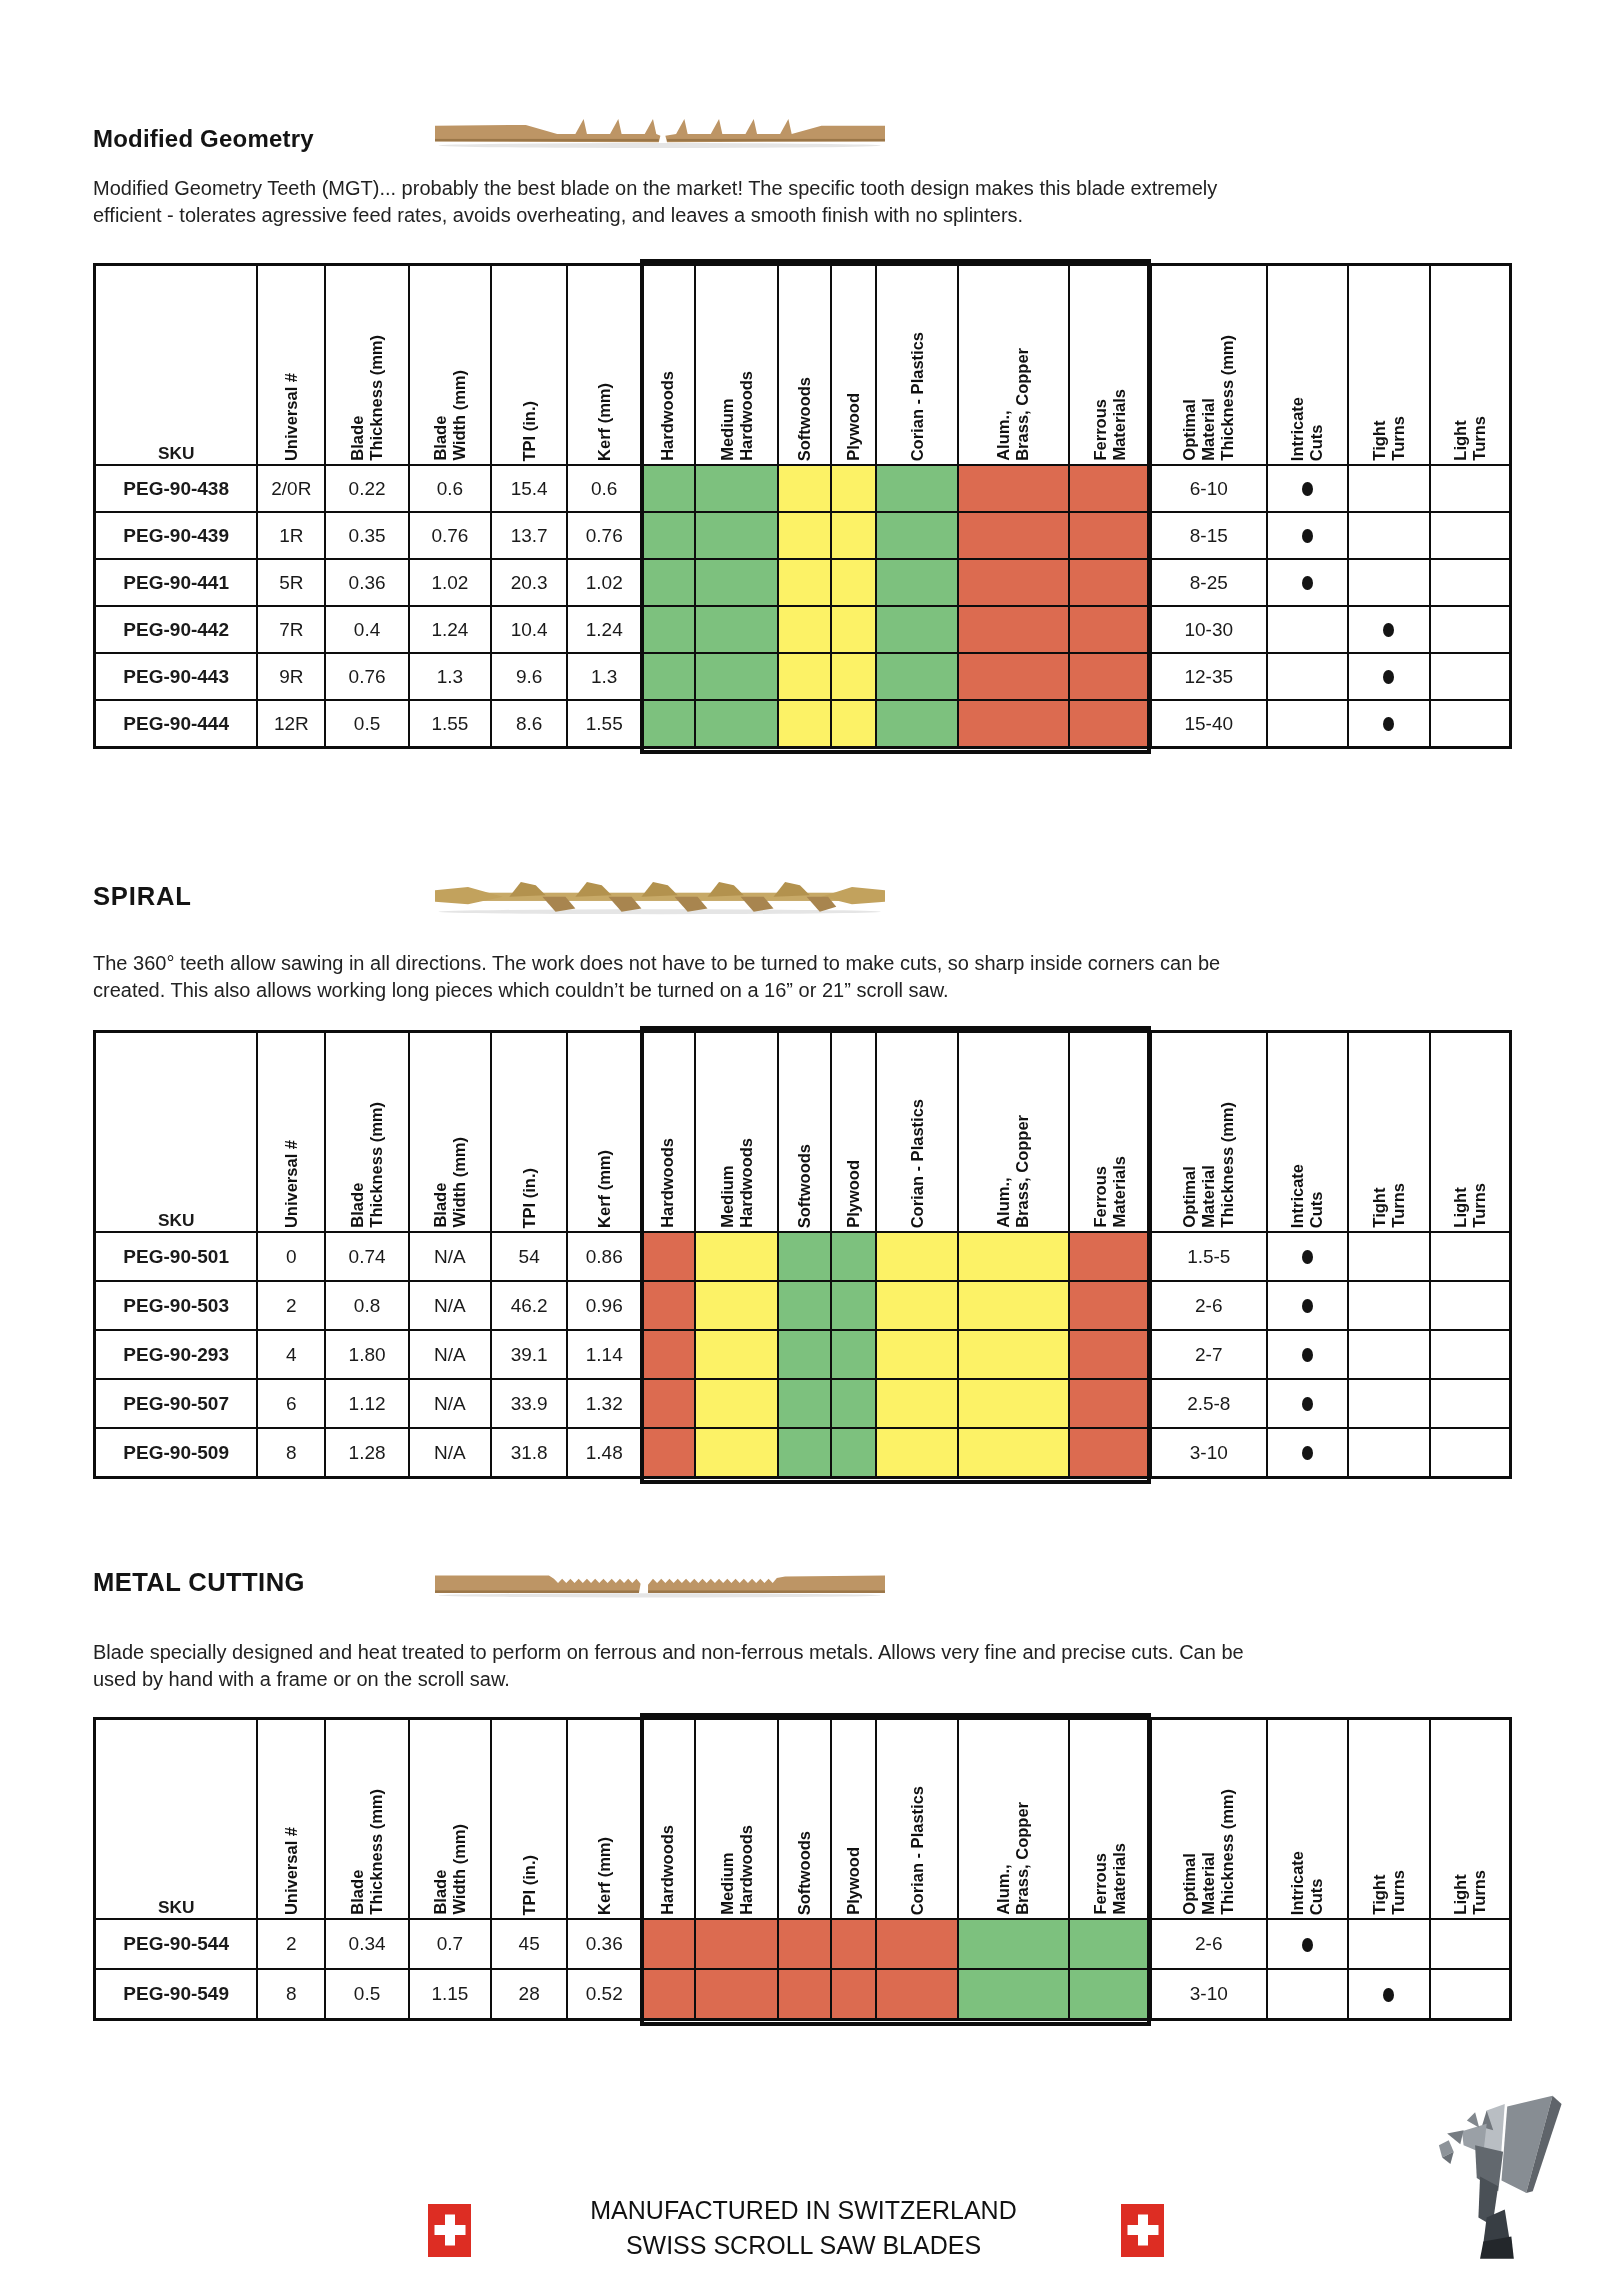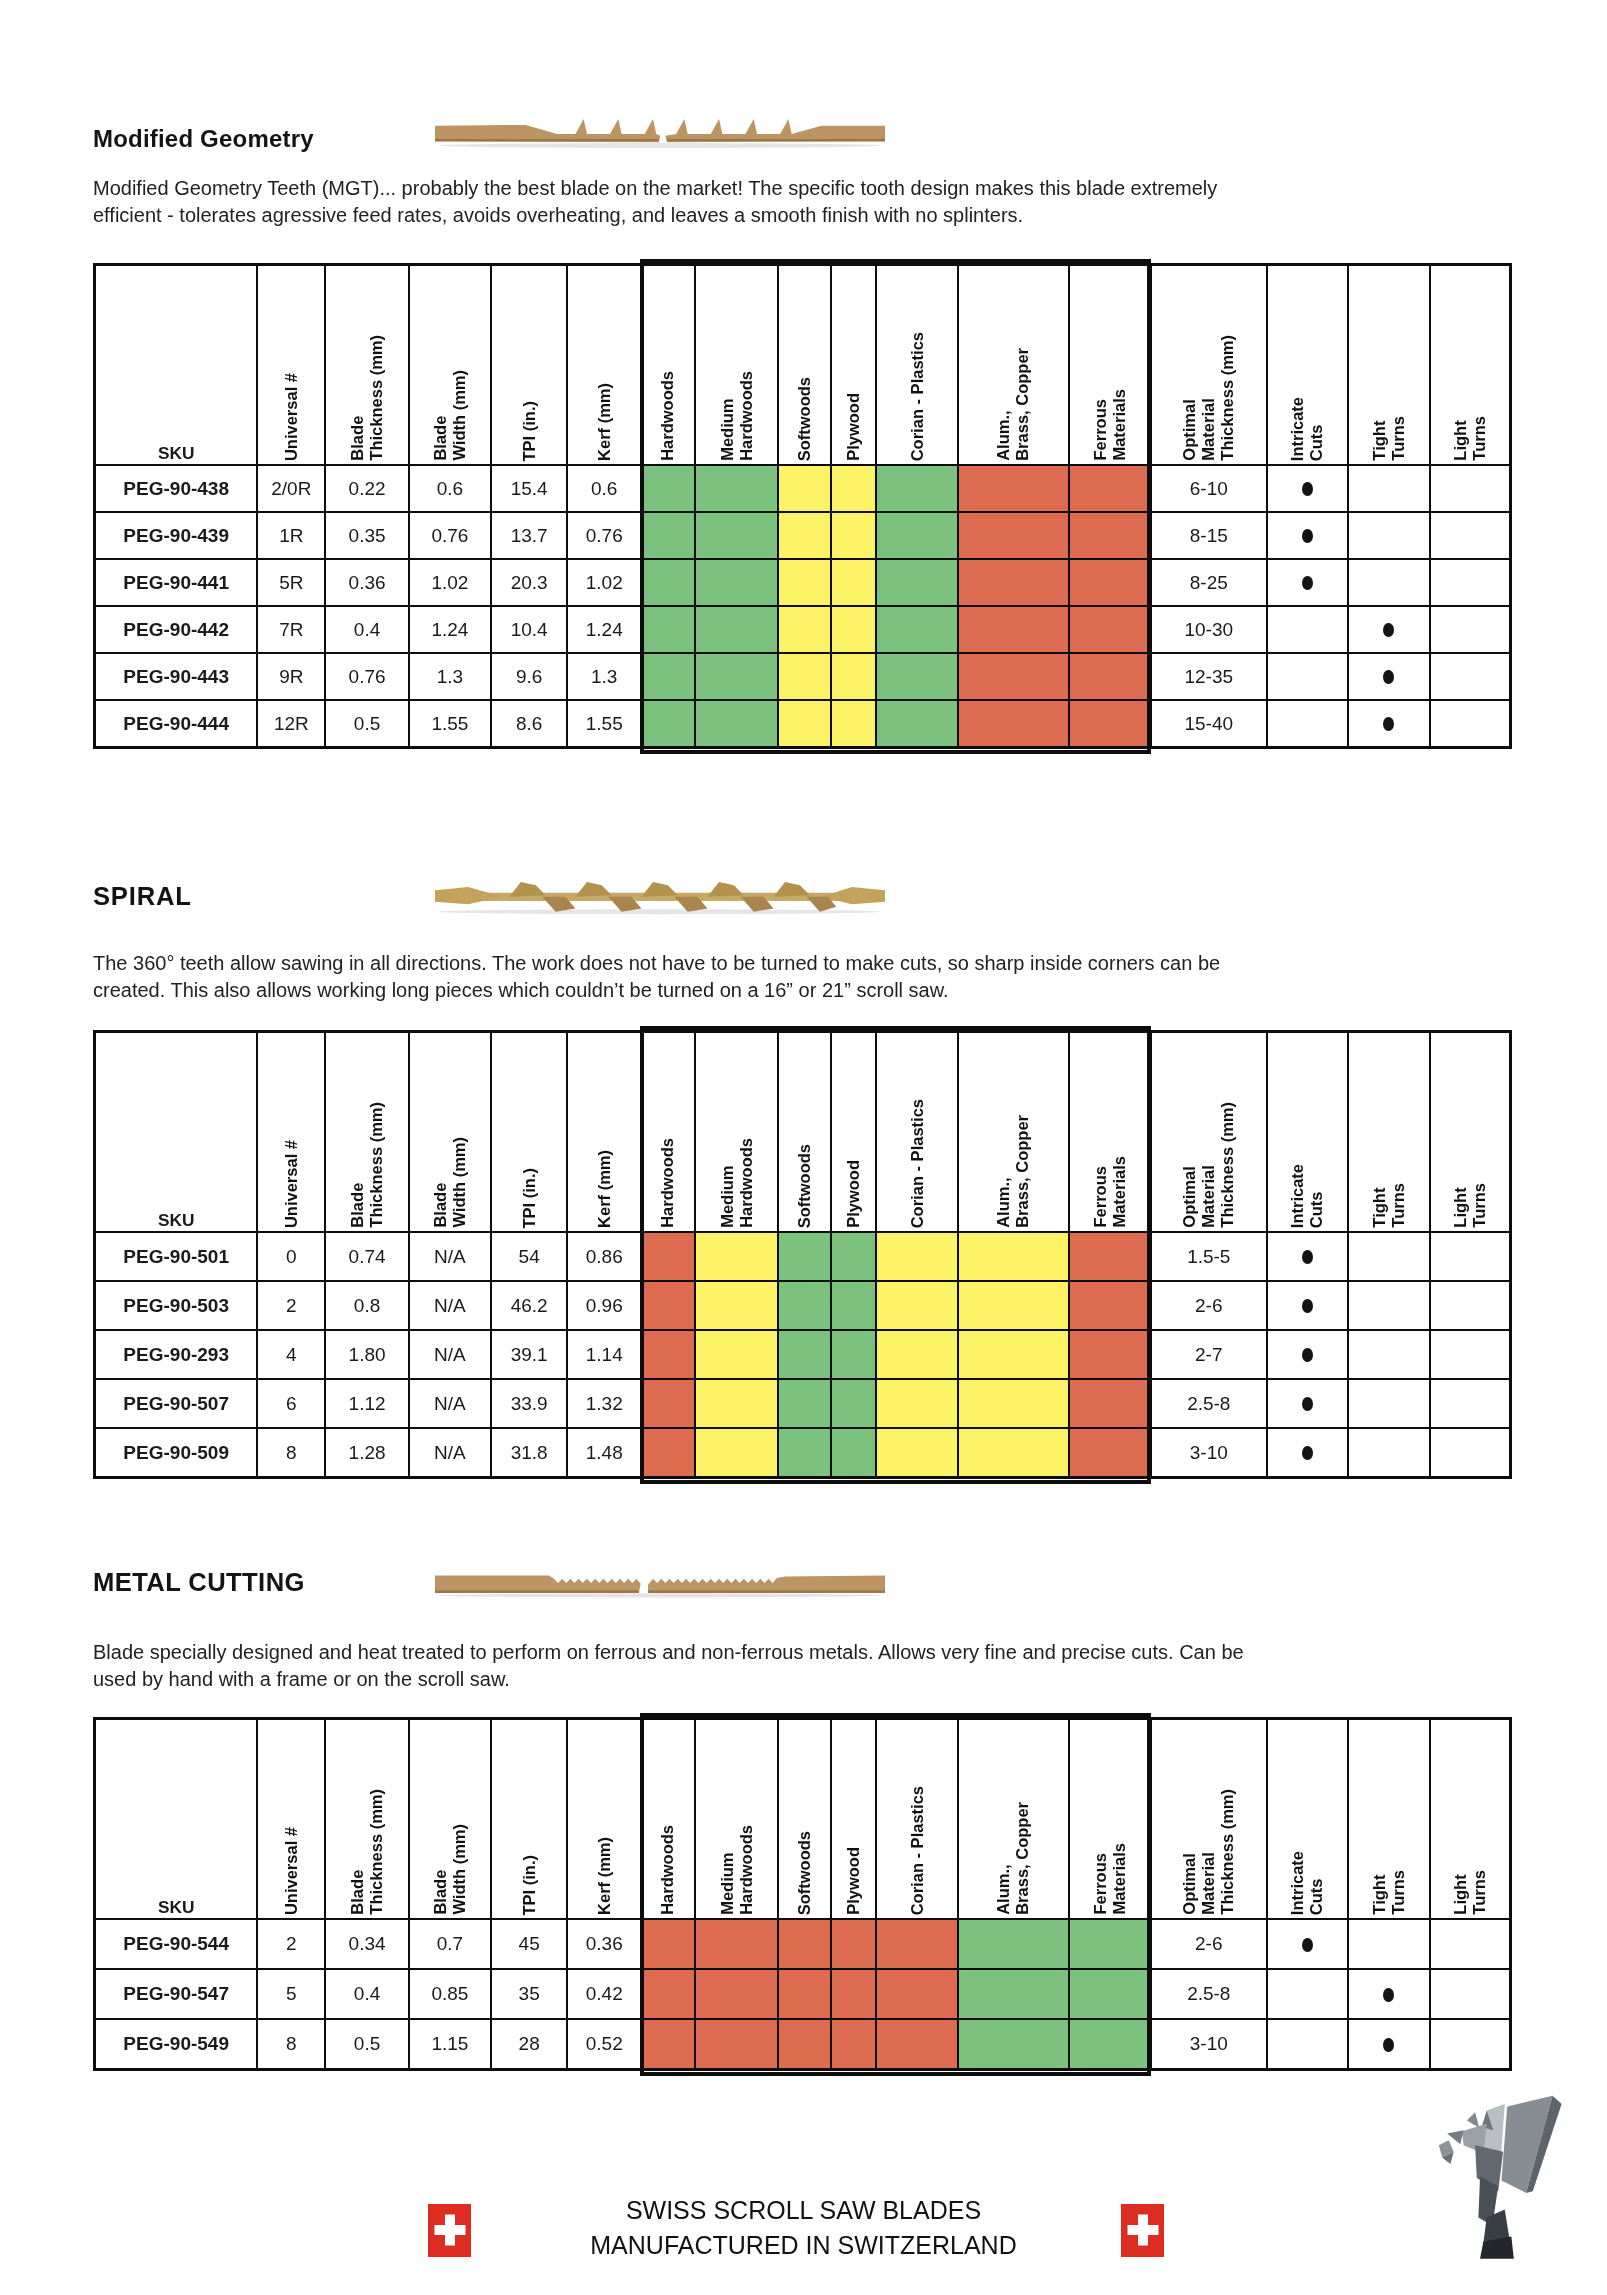--- a/index.html
+++ b/index.html
@@ -501,39 +501,20 @@
             <td style="background-color: rgb(220, 107, 80);"></td>
             <td style="background-color: rgb(220, 107, 80);"></td>
             <td style="background-color: rgb(125, 193, 126);"></td>
             <td style="background-color: rgb(125, 193, 126);"></td>
             <td>2-6</td>
             <td><span class="dot"></span></td>
             <td></td>
             <td></td>
           </tr>
           <tr>
-            <td class="sku-cell">PEG-90-547</td>
-            <td>5</td>
-            <td>0.4</td>
-            <td>0.85</td>
-            <td>35</td>
-            <td>0.42</td>
-            <td style="background-color: rgb(220, 107, 80);"></td>
-            <td style="background-color: rgb(220, 107, 80);"></td>
-            <td style="background-color: rgb(220, 107, 80);"></td>
-            <td style="background-color: rgb(220, 107, 80);"></td>
-            <td style="background-color: rgb(220, 107, 80);"></td>
-            <td style="background-color: rgb(125, 193, 126);"></td>
-            <td style="background-color: rgb(125, 193, 126);"></td>
-            <td>2.5-8</td>
-            <td></td>
-            <td><span class="dot"></span></td>
-            <td></td>
-          </tr>
-          <tr>
             <td class="sku-cell">PEG-90-549</td>
             <td>8</td>
             <td>0.5</td>
             <td>1.15</td>
             <td>28</td>
             <td>0.52</td>
             <td style="background-color: rgb(220, 107, 80);"></td>
             <td style="background-color: rgb(220, 107, 80);"></td>
             <td style="background-color: rgb(220, 107, 80);"></td>
             <td style="background-color: rgb(220, 107, 80);"></td>
@@ -546,22 +527,22 @@
             <td></td>
           </tr>
         </tbody>
       </table>
     <div class="mat-overlay"></div>
   </div>
 
   <div class="footer">
     <div class="swiss-flag" id="flag-left"></div>
     <div class="footer-text">
+      <div>MANUFACTURED IN SWITZERLAND</div>
       <div>SWISS SCROLL SAW BLADES</div>
-      <div>MANUFACTURED IN SWITZERLAND</div>
     </div>
     <div class="swiss-flag" id="flag-right"></div>
   </div>
 
   <svg class="logo" width="140" height="169" viewBox="0 0 170 205">
     <polygon points="95,15 150,2 118,120 88,105" fill="#878d93"></polygon>
     <polygon points="150,2 161,12 126,118 118,120" fill="#5f646a"></polygon>
     <polygon points="70,20 92,12 86,95 64,82" fill="#b9bec3"></polygon>
     <polygon points="64,40 70,20 78,44" fill="#70767c"></polygon>
     <polygon points="40,45 70,36 66,72 42,62" fill="#9aa0a6"></polygon>

